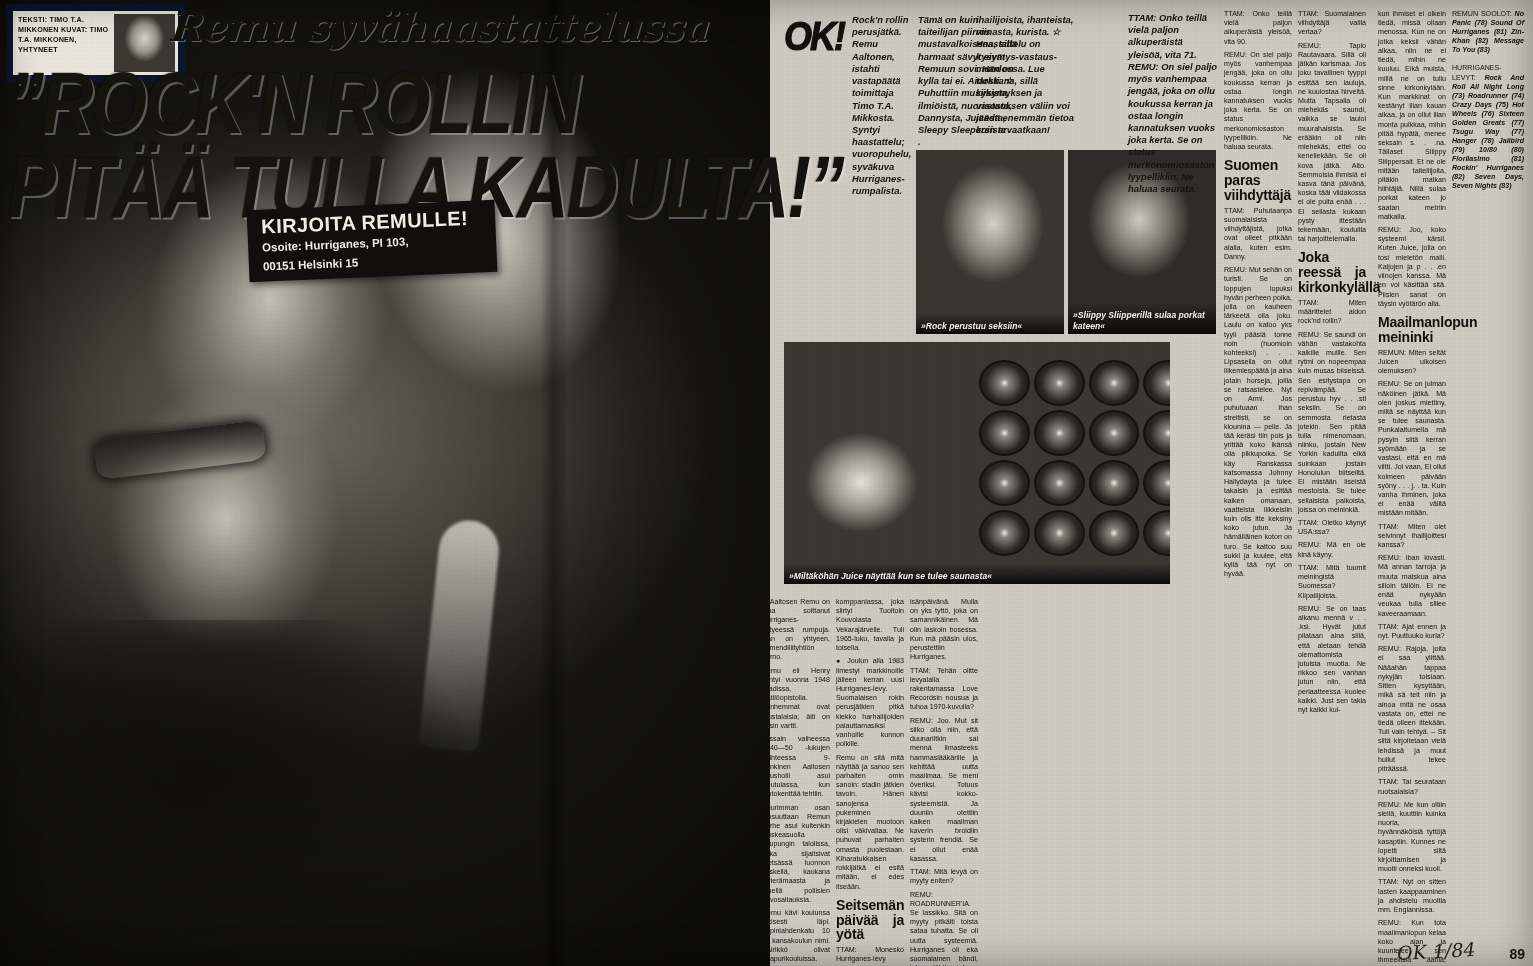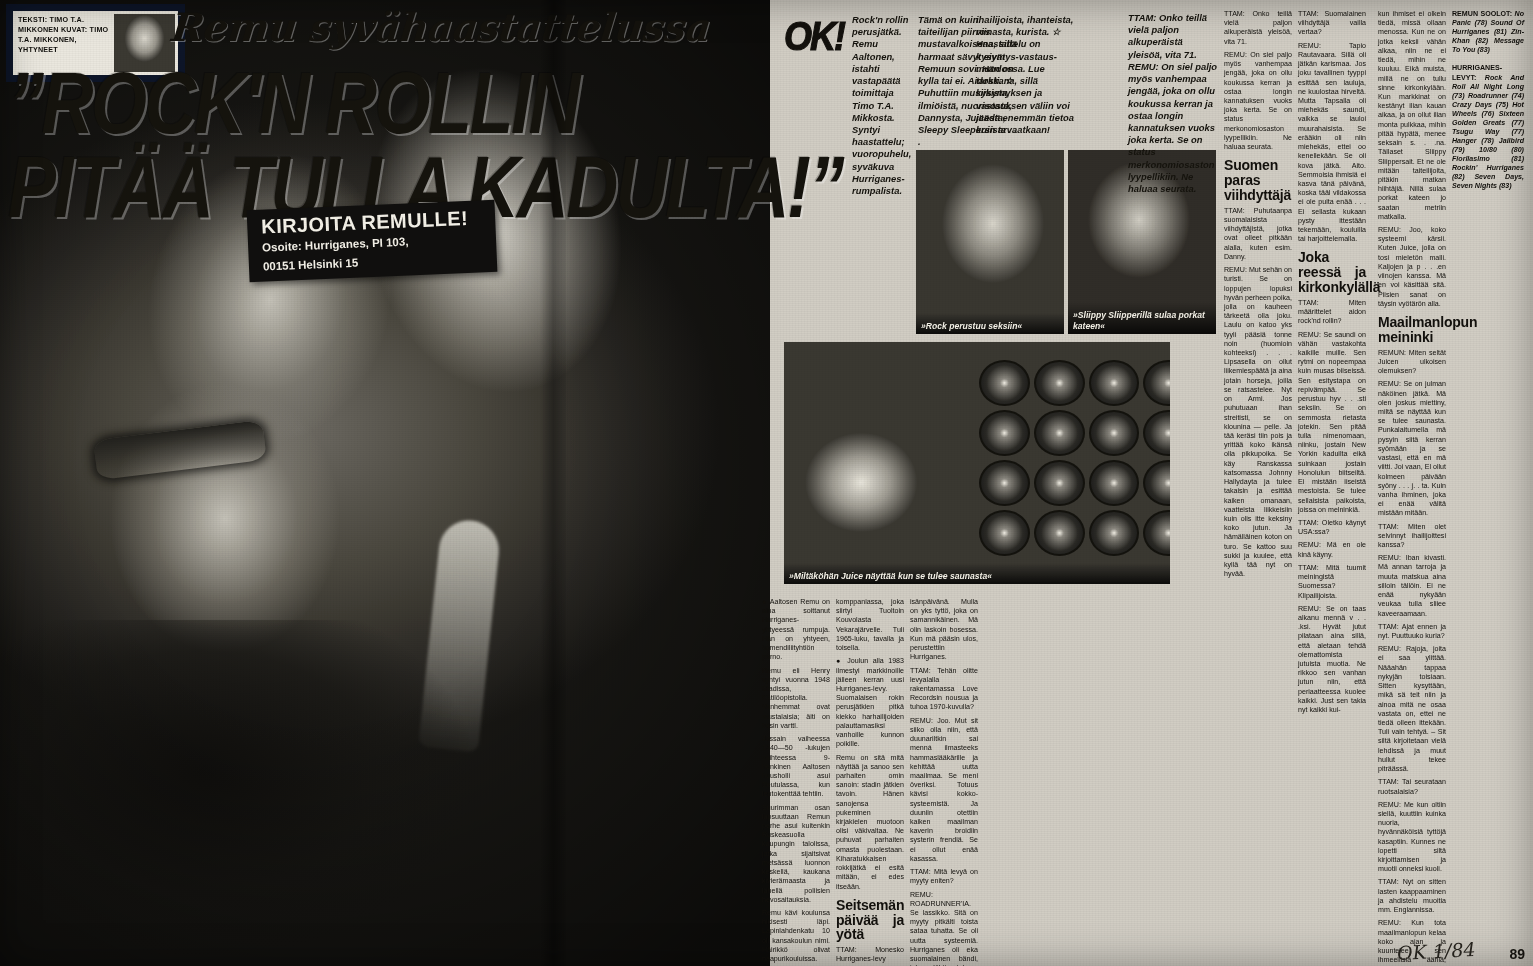--- a/index.html
+++ b/index.html
@@ -308,21 +308,21 @@
   #col-r4 { left: 1452px; top: 10px; width: 72px; }
 
   .disc-list {
     font-size: 7.1px;
     line-height: 1.28;
     font-weight: bold;
     font-style: italic;
   }
   .disc-list .hdr {
     font-style: normal;
-    font-weight: bold;
+    font-weight: normal;
   }
 
   .page-num {
     position: absolute;
     right: 8px; bottom: 4px;
     font-size: 14px;
     font-weight: bold;
     color: #1b1914;
     z-index: 30;
   }
@@ -420,21 +420,21 @@
     </div>
   <div class="col" id="col-3">
       <p>isänpäivänä. Mulla on yks tyttö, joka on samannikäinen. Mä olin laskoin bosessa. Kun mä pääsin ulos, perustettiin Hurriganes.</p>
       <p>TTAM: Tehän olitte levyalalla rakentamassa Love Recordsin nousua ja tuhoa 1970-kuvulla?</p>
       <p>REMU: Joo. Mut sit siiko olla niin, että duunariltkin sai menná ilmasteeks hammaslääkärille ja kehittää uutta maailmaa. Se meni överiksi. Totuus kävisi kokko-systeemistä. Ja duuniin otettiin kaiken maailman kaverin broidiin systerin frendiä. Se ei ollut enää kasassa.</p>
       <p>TTAM: Mitä levyä on myyty eniten?</p>
       <p>REMU: ROADRUNNER'IA. Se lassikko. Sitä on myyty pitkälti toista sataa tuhatta. Se oli uutta systeemiä. Hurriganes oli eka suomalainen bändi, joka lähti tekeen levyä Ruotsissa. Sanottiin, että sinne mennään . . . nan hyviin. Leif Mases äänitti sen. Sama jätkä, joka on äänentänut Abban studion. Toi uusiin levy on äänitetty Takomon studiolla. Edelliset levyt (Finnlevy/Scandia:lle) tehtiin juuri Abban studioilla Svenskeissä. Meille se alkoi olla luotesikin ilian seinillä. Sitten jätkillä. Sillon siit tulee väärä kuva muille.</p>
     </div>
 
   <div class="col" id="col-r1">
-      <p>TTAM: Onko teillä vielä paljon alkuperäistä yleisöä, vita 71.</p>
+      <p>TTAM: Onko teillä vielä paljon alkuperäistä yleisöä, vita 90.</p>
       <p>REMU: On siel paljo myös vanhempaa jengää, joka on ollu koukussa kerran ja ostaa longin kannatuksen vuoks joka kerta. Se on status merkonomiosaston lyypellikiin. Ne haluaa seurata.</p>
       <div class="sub">Suomen paras viihdyttäjä</div>
       <p>TTAM: Puhutaanpa suomalaisista viihdyttäjistä, jotka ovat olleet pitkään alalla, kuten esim. Danny.</p>
       <p>REMU: Mut sehän on turisti. Se on loppujen lopuksi hyvän perheen poika, jolla on kauheen tärkeetä olla joku. Laulu on katoo yks tyyli pääsiä tonne noin (huomioin kohteeksi) . . . Lipsasella on ollut liikemiespäätä ja aina jotain horseja, joilla se ratsastelee. Nyt on Armi. Jos puhutuaan ihan streitisti, se on klounina — pelle. Ja tää keräsi tiin pois ja yrittää koko ikänsä olla pikkupoika. Se käy Ranskassa katsomassa Johnny Hallydayta ja tulee takaisin ja esittää kaiken omanaan, vaatteista liikkeisiin kuin olis itte keksiny koko jutun. Ja hämälläinen koton on turo. Se kattoo suu sukki ja kuulee, että kyllä tää nyt on hyvää.</p>
     </div>
   <div class="col" id="col-r2">
       <p>TTAM: Suomalainen viihdyttäjä vailla vertaa?</p>
       <p>REMU: Tapio Rautavaara. Sillä oli jätkän karismaa. Jos joku tavallinen tyyppi esittää sen lauluja, ne kuulostaa hirveltä. Mutta Tapsalla oli miehekäs saundi, vaikka se lauloi muurahaisista. Se erääkin oli niin miehekäs, ettei oo kenellekään. Se oli kova jätkä. Aito. Semmoisia ihmisiä ei kasva tänä päivänä, koska tääl vildakossa ei ole puita enää . . . Ei sellasta kukaan pysty ittestään tekemään, kouluilla tai harjoittelemalla.</p>
       <div class="sub">Joka reessä ja kirkonkylällä</div>
       <p>TTAM: Miten määrittelet aidon rock'nd rollin?</p>

